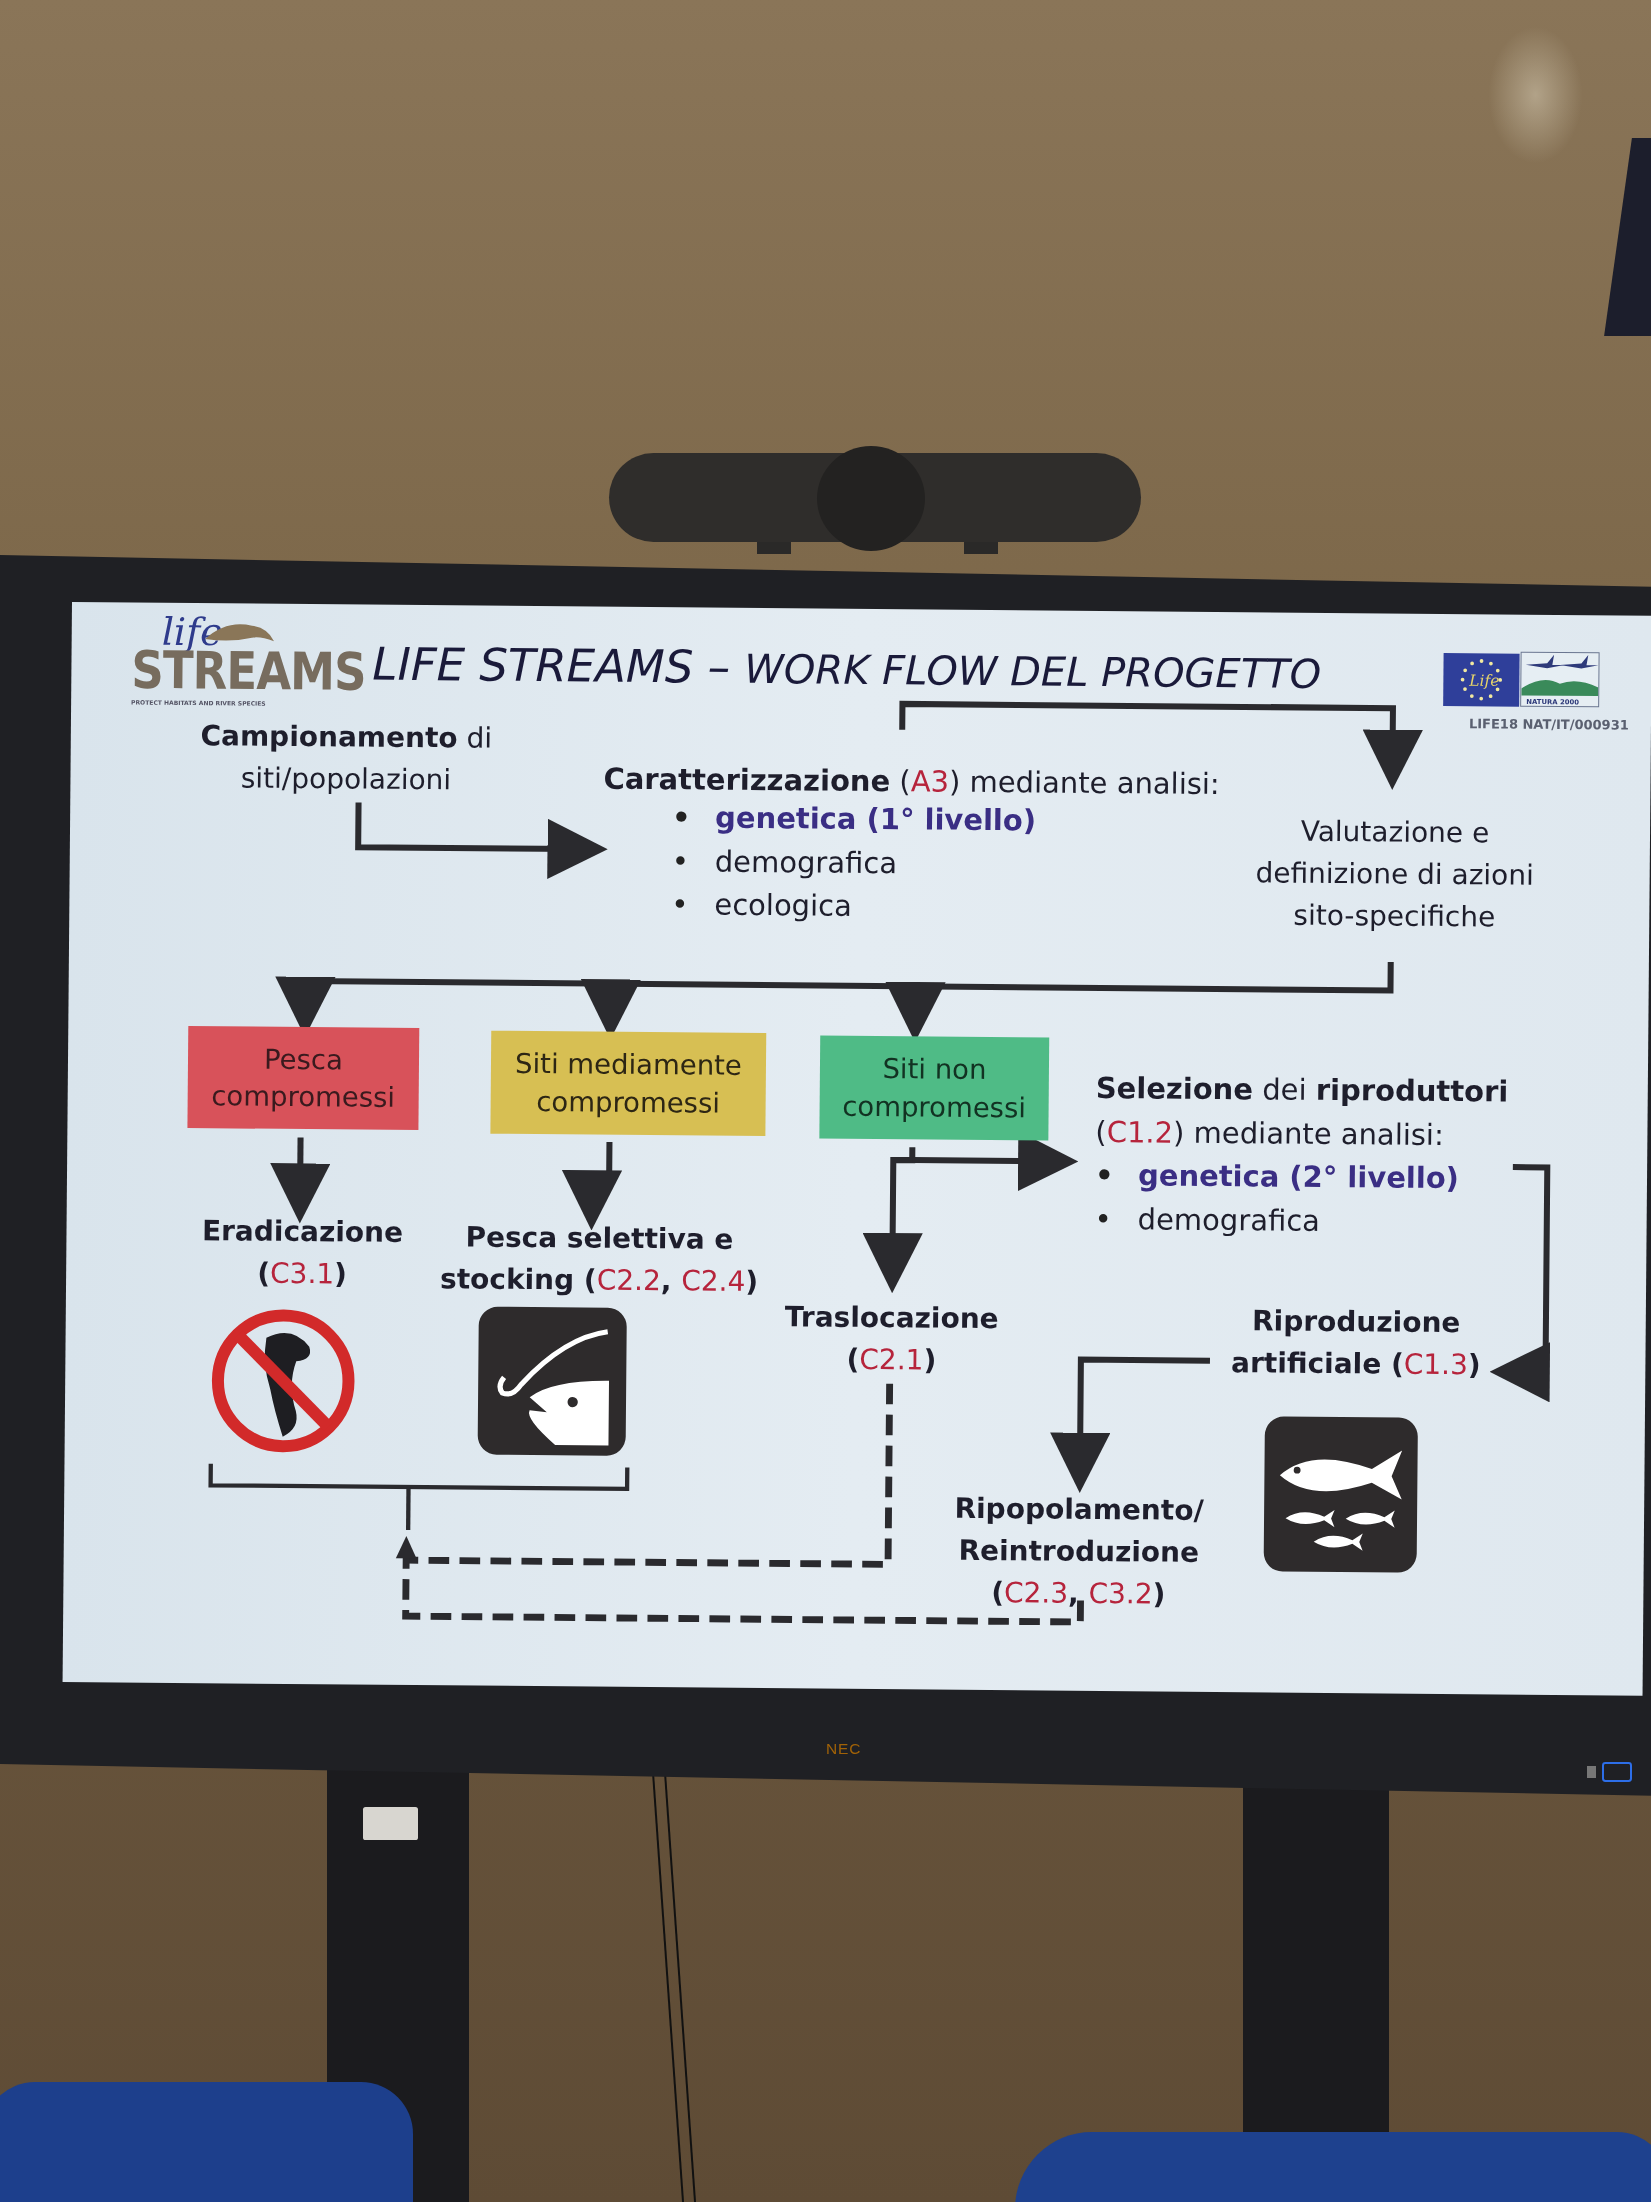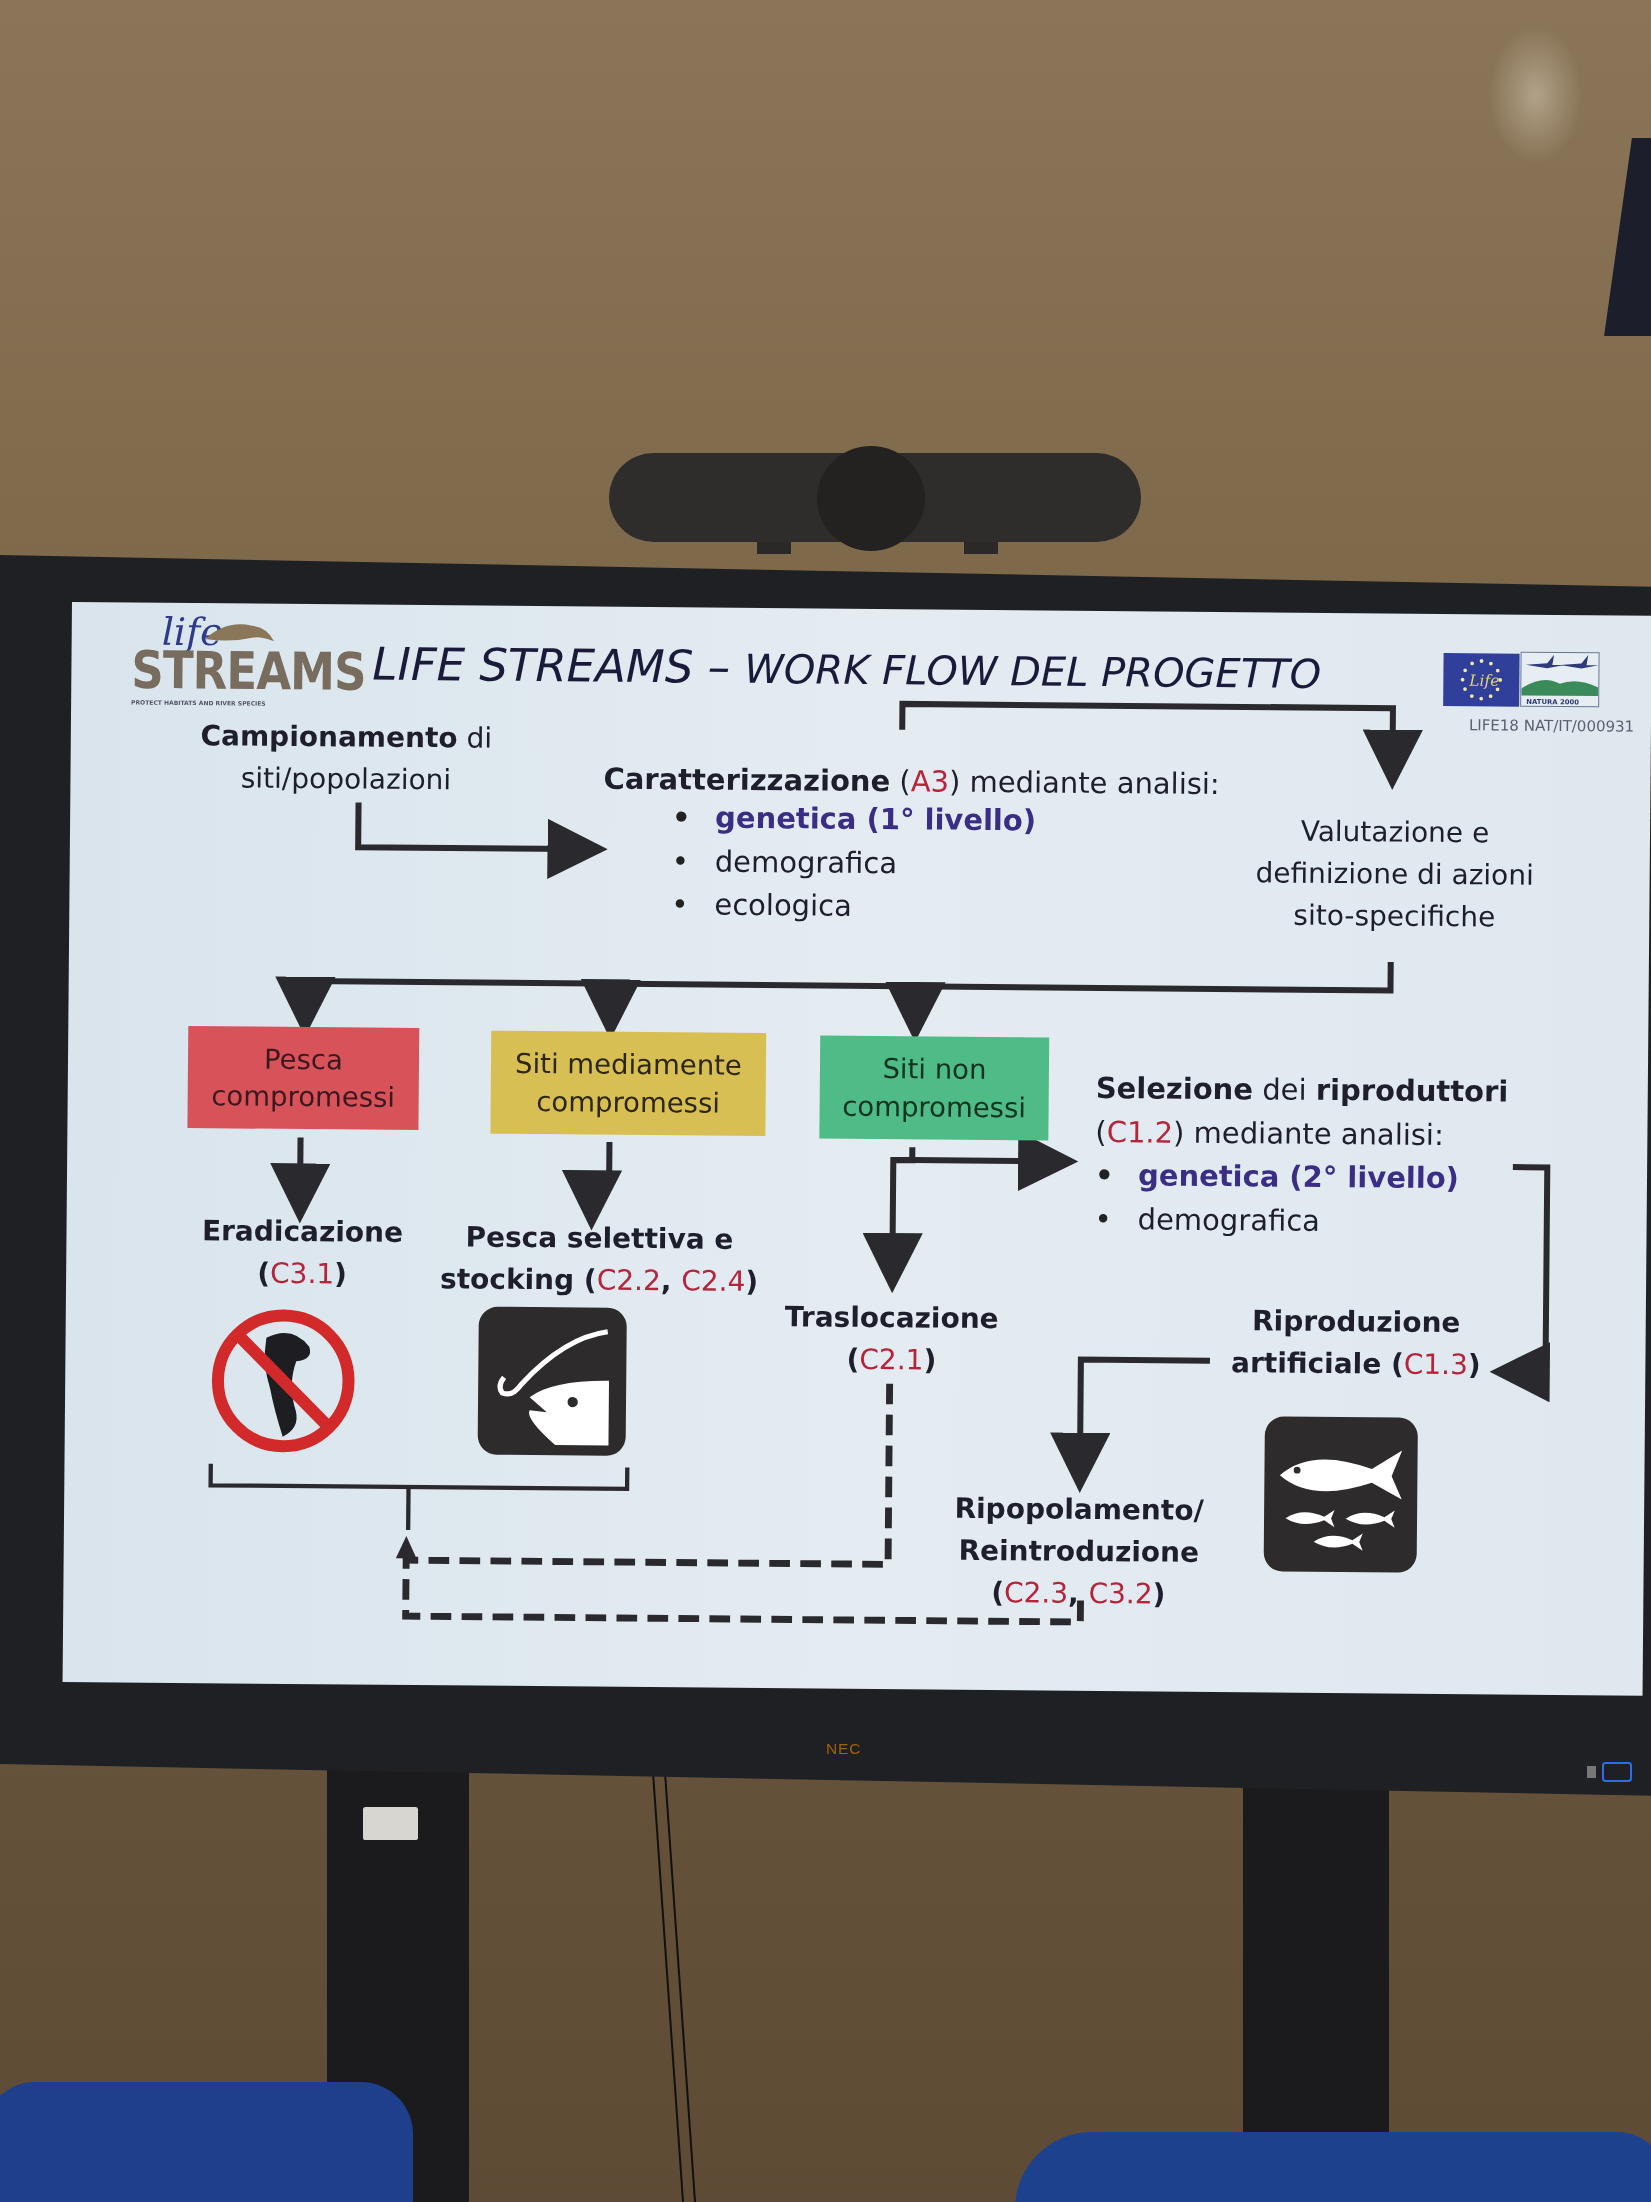--- a/index.html
+++ b/index.html
@@ -36,21 +36,21 @@
   .red{color:#b6243c;font-weight:normal;}
   .blue{color:#3a2e84;font-weight:bold;}
   .b{font-weight:bold;}
   .title{left:301px;top:33px;font-size:45px;font-style:italic;color:#1a1a3a;white-space:nowrap;}
   .title .sub{font-size:40px;}
   .logo-life{left:90px;top:6.9px;font-size:38px;font-style:italic;color:#2e3b8c;font-family:"DejaVu Serif",serif;}
   .logo-streams{left:60px;top:41px;font-size:45px;font-weight:bold;color:#776c5e;letter-spacing:-0.9px;transform:scaleY(1.15);}
   .logo-tag{left:60px;top:96px;font-size:6px;color:#556;font-weight:bold;}
   .eu-flag{left:1372px;top:39px;width:76px;height:53px;background:#2f3f9a;}
   .natura{left:1409px;top:37px;width:77px;height:53px;border:1.7px solid #6a7690;background:#e6eef3;margin-left:40px;}
-  .code{left:1398px;top:102px;font-size:15px;color:#5a6070;}
+  .code{left:1398px;top:102px;font-size:13px;color:#5a6070;font-weight:bold;}
   .box{position:absolute;display:flex;align-items:center;justify-content:center;text-align:center;font-size:27.5px;line-height:1.35;font-family:"DejaVu Sans",sans-serif;}
   .box-red{background:#d8525a;color:#3a1a1e;}
   .box-yellow{background:#d7bf53;color:#2d2614;}
   .box-green{background:#4fbb86;color:#123222;}
   .ctext{text-align:center;font-size:28px;line-height:1.5;}
   .bullets{list-style:none;margin:0;padding:0;font-size:29px;line-height:1.5;}
   .bullets li:before{content:"•";display:inline-block;width:43px;color:#222;}
   svg.lines{position:absolute;left:0;top:0;}
   .icon-box{position:absolute;background:#2e2b2c;border-radius:19px;}
 </style>

